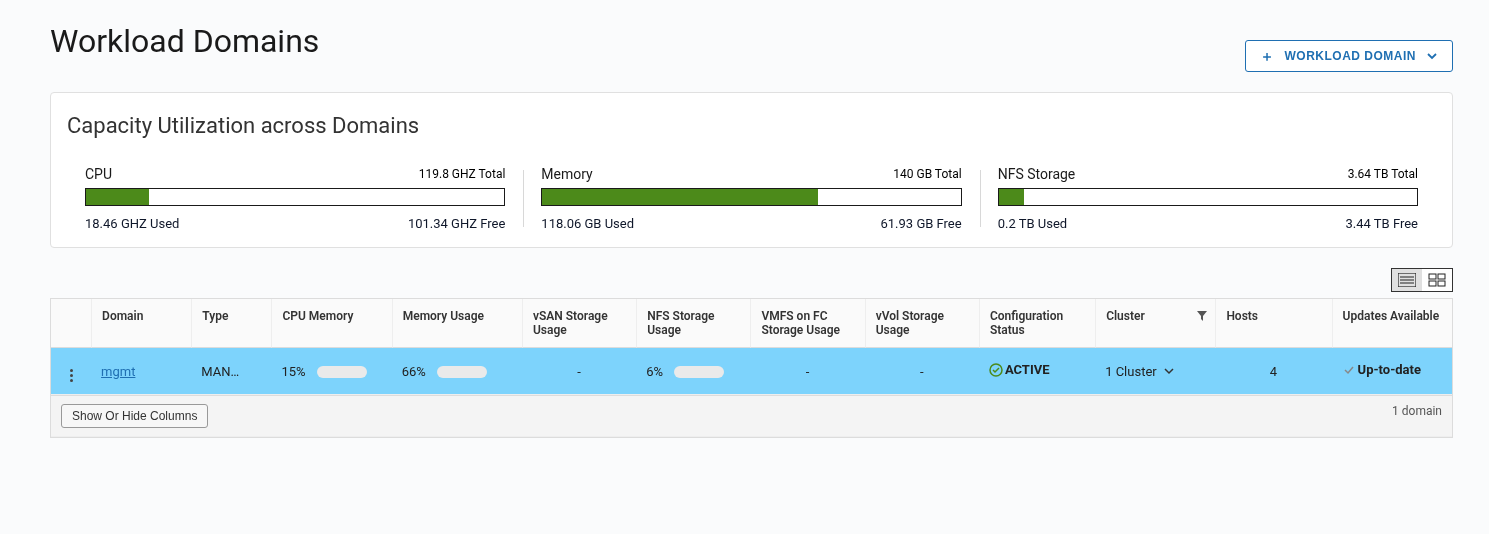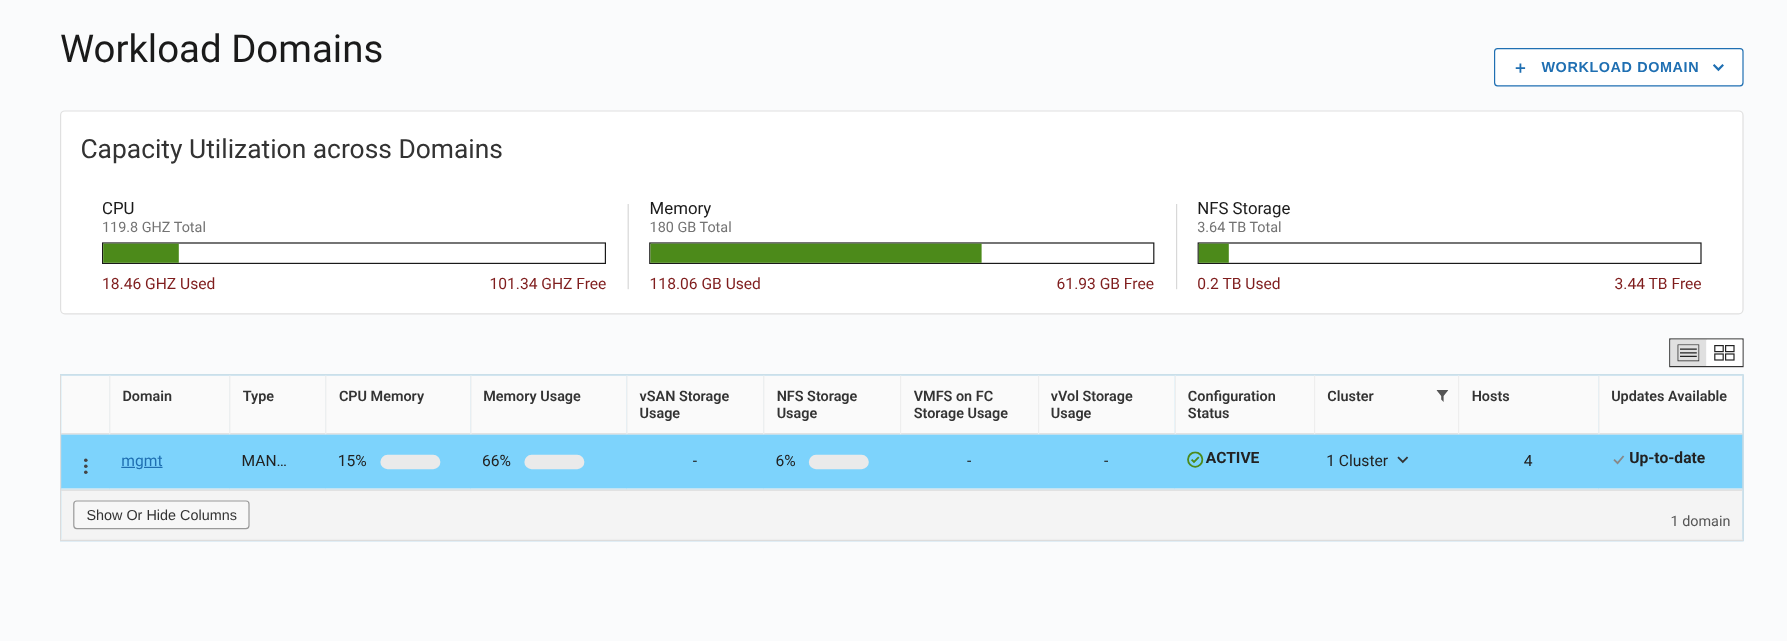--- a/index.html
+++ b/index.html
@@ -71,49 +71,48 @@
       position: absolute;
       left: 0;
       top: 4px;
       bottom: 4px;
       width: 1px;
       background: #d8d8d8;
     }
     .metric-header {
       display: flex;
       justify-content: space-between;
-      align-items: flex-start;
+      align-items: center;
       font-size: 14px;
       margin-bottom: 6px;
-      flex-direction: column;
     }
     .metric-name {
       font-weight: 400;
       color: #1a1a1a;
     }
     .metric-total {
       font-size: 12px;
-      color: #737373;
+      color: #000000;
     }
     .bar {
       height: 18px;
       border: 1px solid #1a1a1a;
       background: white;
       position: relative;
       margin-bottom: 10px;
     }
     .bar-fill {
       height: 100%;
       background: #4c8a1a;
     }
     .metric-footer {
       display: flex;
       justify-content: space-between;
       font-size: 13px;
-      color: #7f1d1d;
+      color: #0f172a;
     }
     .view-toggle {
       display: flex;
       justify-content: flex-end;
       margin-bottom: 6px;
     }
     .toggle-group {
       display: flex;
       border: 1px solid #333;
     }
@@ -210,21 +209,21 @@
       margin-left: 8px;
     }
     .mini-bar .fill {
       height: 100%;
       background: #4c8a1a;
       border-radius: 6px 0 0 6px;
     }
     .footer-row {
       display: flex;
       justify-content: space-between;
-      align-items: flex-end;
+      align-items: flex-start;
     }
     .col-btn {
       background: #f7f7f7;
       border: 1px solid #999;
       border-radius: 3px;
       padding: 4px 10px;
       font-size: 12px;
       cursor: pointer;
       color: #333;
     }
@@ -271,21 +270,21 @@
             <div class="bar-fill" style="width:15%"></div>
           </div>
         <div class="metric-footer">
           <span>18.46 GHZ Used</span>
           <span>101.34 GHZ Free</span>
         </div>
       </div>
       <div class="metric">
         <div class="metric-header">
           <span class="metric-name">Memory</span>
-          <span class="metric-total">180 GB Total</span>
+          <span class="metric-total">140 GB Total</span>
         </div>
         <div class="bar">
             <div class="bar-fill" style="width:66%"></div>
           </div>
         <div class="metric-footer">
           <span>118.06 GB Used</span>
           <span>61.93 GB Free</span>
         </div>
       </div>
       <div class="metric">

